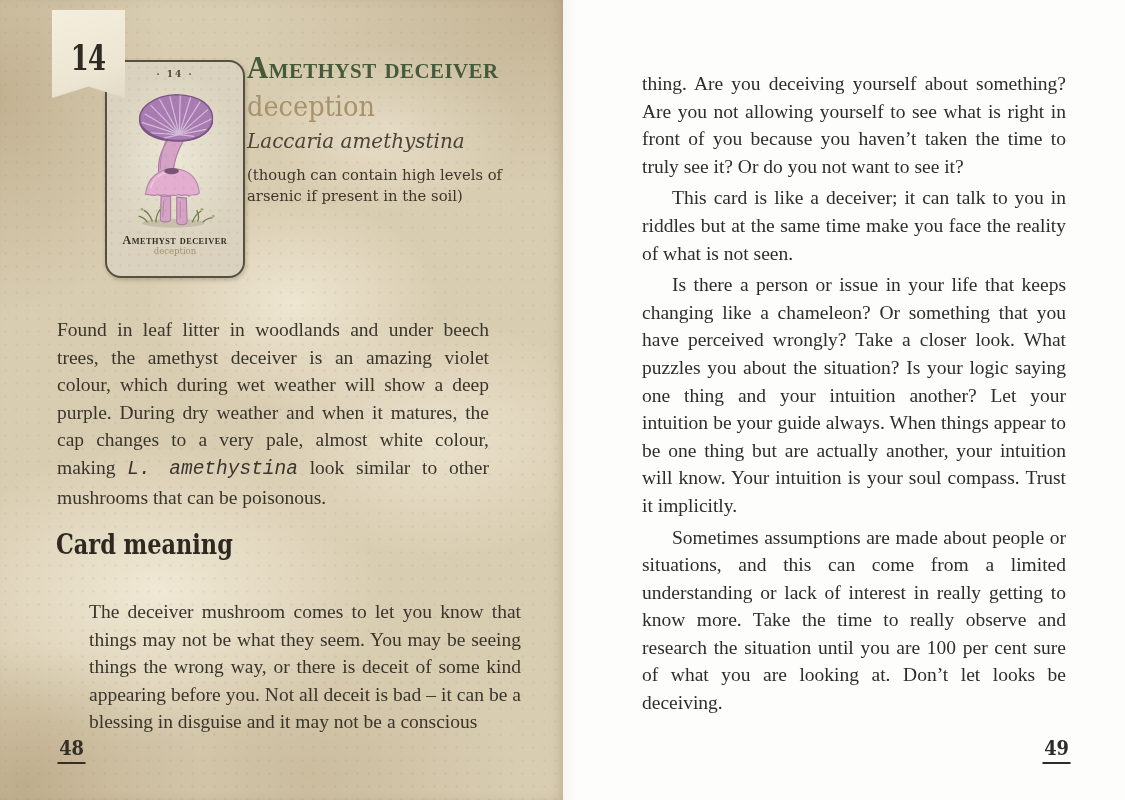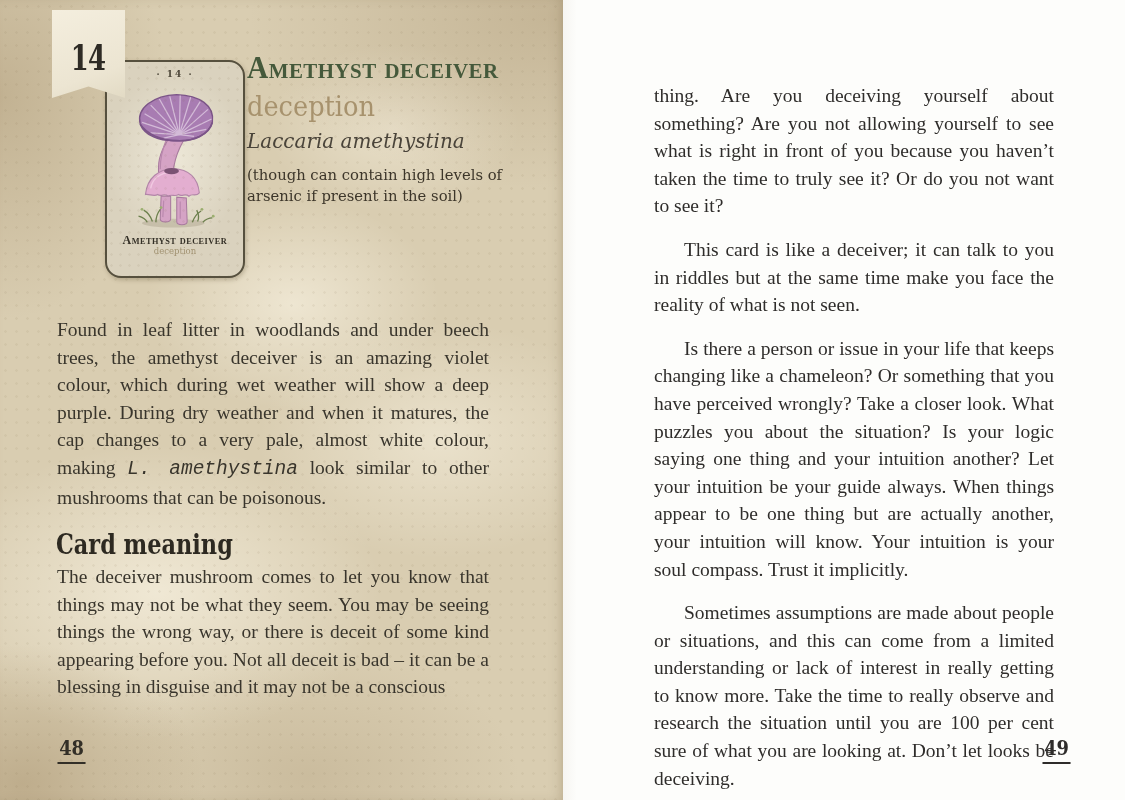--- a/index.html
+++ b/index.html
@@ -105,41 +105,41 @@
     position:absolute; left:57px; width:432px;
     font-size:19.5px; line-height:27.6px; color:#39352c;
     text-align:justify; z-index:2;
   }
   .intro { top:316px; }
   .section-head {
     position:absolute; left:56px; top:528px;
     font-family:"DejaVu Serif", serif; font-weight:600; font-size:28px;
     color:#2d2921; transform:scaleX(.80); transform-origin:left; white-space:nowrap; z-index:2;
   }
-  .meaning { top:563px; }
+  .meaning { top:598px;margin-left:32px; }
 
   .pagenum {
     position:absolute; font-family:"DejaVu Serif", serif; font-weight:600;
     font-size:21px; color:#332f27; z-index:2;
     border-bottom:2px solid #332f27; padding:0 2px 2px;
     transform:scaleX(.85);
   }
   .pagenum-left { left:55px; top:735px; }
   .pagenum-right { right:52px; top:735px; color:#2e2c2a; border-color:#2e2c2a; }
 
   
   .page-right {
     position:absolute; left:563px; top:0; width:562px; height:800px;
     background:linear-gradient(to right, rgba(120,100,70,0.05), rgba(0,0,0,0) 14px), #fdfdfb;
   }
   .right-text {
     position:absolute; left:75px; top:66px; width:432px;
     font-size:19.5px; line-height:27.6px; color:#2f2d2b; text-align:justify;
   }
-  .right-text p { margin:16px; }
+  .right-text p { margin:4px; }
   .right-text p + p { text-indent:30px; }
 
   .em { font-style:italic;font-family:Liberation Mono, monospace; }
 </style>
 </head>
 <body>
 
 <div class="spread">
 
   <div class="page-left">

